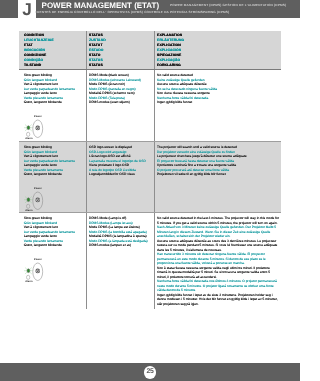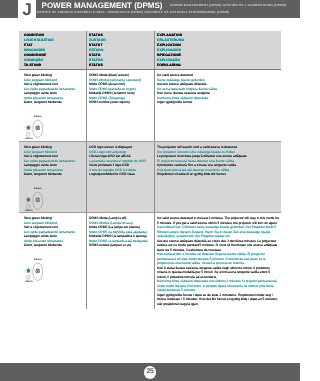--- a/index.html
+++ b/index.html
@@ -38,21 +38,21 @@
   .footer{position:absolute;left:0;bottom:0;width:300px;height:18px;background:#5f5f5f;}
   .pg{position:absolute;left:143.8px;bottom:2.5px;width:12.4px;height:12.4px;border-radius:50%;background:#fff;color:#5f5f5f;font-size:6.8px;font-weight:bold;display:flex;align-items:center;justify-content:center;letter-spacing:-0.3px;line-height:12.4px;}
 </style>
 </head>
 <body>
 
 <div class="hdr"></div>
 <div class="tabsq"></div>
 <div class="tabgap"></div>
 <div class="tabletter">J</div>
-<div class="title">POWER MANAGEMENT (DPMS)</div>
+<div class="title">POWER MANAGEMENT (ETAT)</div>
 <div class="subt">FUENTES DE ENERGIA   CONTROLLO DELL' OPERATIVITA (DPMS)   CONTROLE DA POTENCIA   STROMSPARING (DPMS)</div>
 <div class="rtop">POWER MANAGEMENT (DPMS)   GESTION DE L'ALIMENTATION (DPMS)</div>
 
 <table class="tbl">
   <colgroup>
       <col style="width:67.5px">
       <col style="width:68px">
       <col style="width:127px">
     </colgroup>
   <tbody id="tbody">

